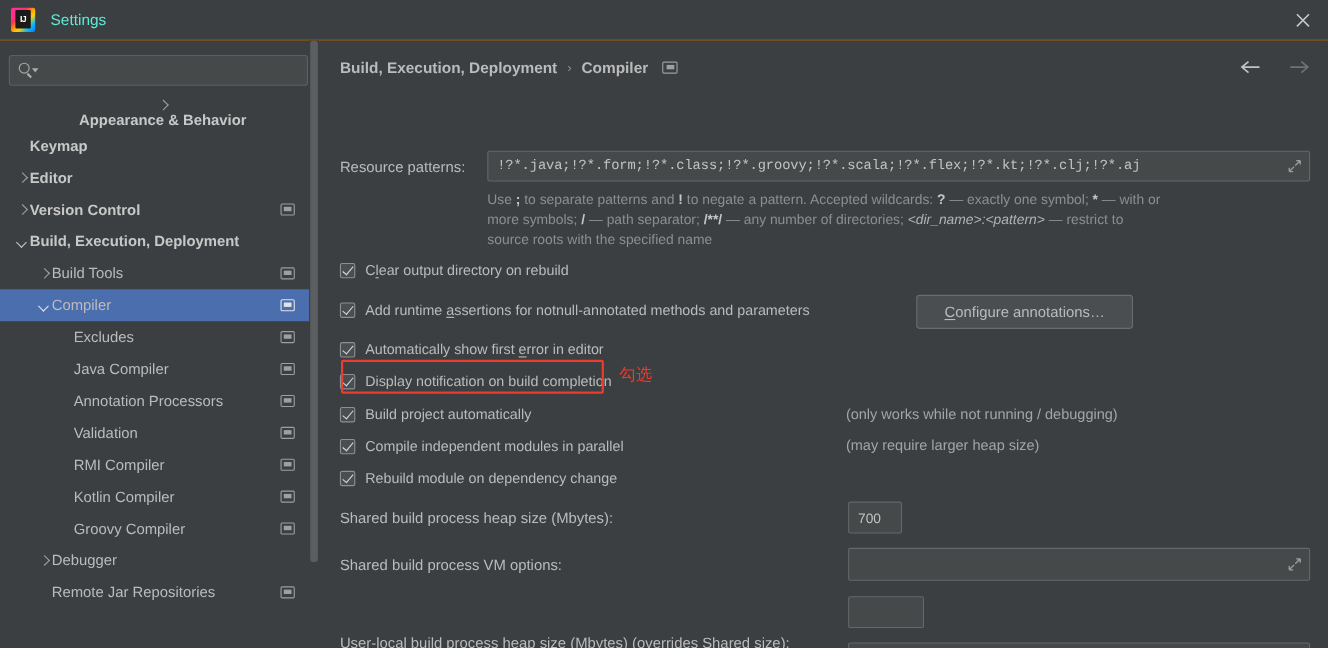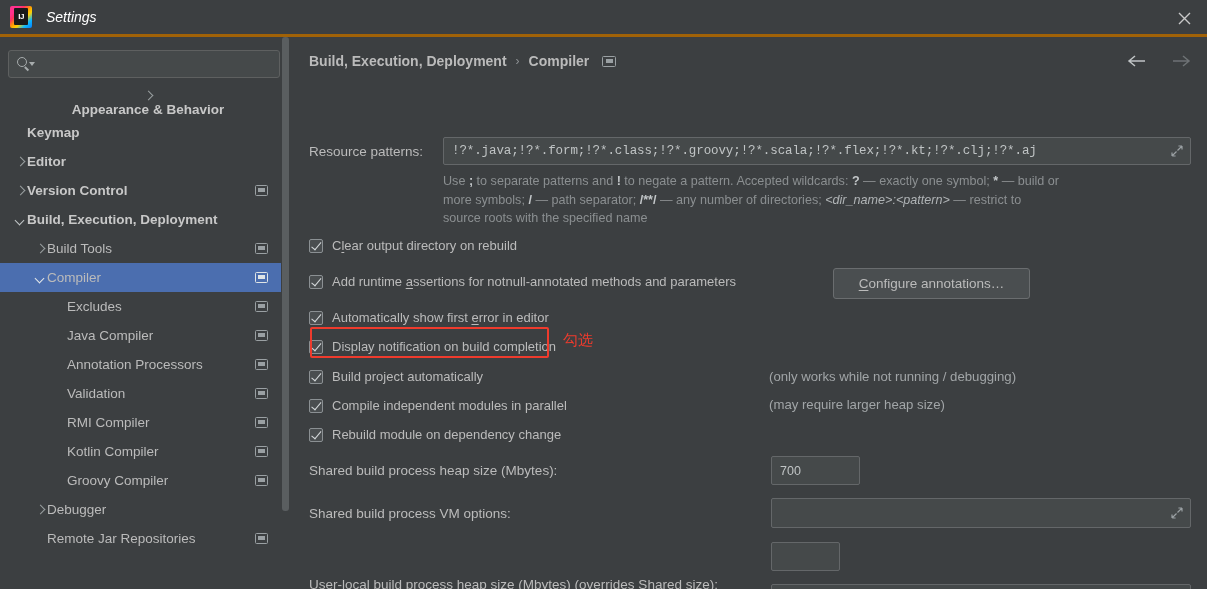--- a/index.html
+++ b/index.html
@@ -9,21 +9,21 @@
     overflow: hidden;
     background: #3c3f41;
     font-family: "Liberation Sans", sans-serif;
     -webkit-font-smoothing: antialiased;
   }
 
   
   .titlebar {
     position: absolute; left: 0; top: 0; width: 1207px; height: 37px;
     background: #3c3f41;
-    border-bottom: 3px solid #a16207;
+    border-bottom: 1px solid #a16207;
     display: flex; align-items: center;
   }
   .logo-wrap {
     width: 22px; height: 22px; margin-left: 10px; position: relative;
     flex: 0 0 auto;
   }
   .logo-outer {
     position: absolute; inset: 0;
     background:
       linear-gradient(135deg, #ff318c 0%, #ff318c 22%, #fe315d 34%, #ffa200 50%, #ffd000 62%, #0bb8ff 80%, #087cfa 100%);
@@ -31,21 +31,21 @@
   }
   .logo-inner {
     position: absolute; left: 4px; top: 2px; width: 14px; height: 17px;
     background: #1a1a1a; border-radius: 1px;
     color: #ffffff; font-size: 8px; font-weight: bold;
     display: flex; align-items: center; justify-content: center;
     letter-spacing: -0.5px;
     font-family: "Liberation Sans", sans-serif;
   }
   .win-title {
-    margin-left: 14px; color: #ffffff; font-size: 14px; font-style: italic;
+    margin-left: 14px; color: #5eead4; font-size: 14px;
   }
   .close-btn {
     position: absolute; right: 0; top: 0; width: 46px; height: 36px;
     display: flex; align-items: center; justify-content: center;
     color: #c8c8c8; font-size: 15px; cursor: pointer;
   }
 
   
   .sidebar {
     position: absolute; left: 0; top: 37px; width: 290px; height: 552px;
@@ -349,21 +349,21 @@
   <div class="text-field mono" style="left:152px; top:100px; width:748px; height:28px;">
     <span>!?*.java;!?*.form;!?*.class;!?*.groovy;!?*.scala;!?*.flex;!?*.kt;!?*.clj;!?*.aj</span>
     <span class="expand-ico">
       <svg width="12" height="12" viewBox="0 0 12 12">
           <path d="M11 1 L6.5 5.5 M11 1 L7.4 1 M11 1 L11 4.6 M1 11 L5.5 6.5 M1 11 L4.6 11 M1 11 L1 7.4" stroke="#9aa0a3" stroke-width="1.2" fill="none"></path>
         </svg>
     </span>
   </div>
 
   <div class="hint" style="left:152px; top:135px; width:755px;">
-    <span>Use </span><b>; </b><span>to separate patterns and </span><b>! </b><span>to negate a pattern. Accepted wildcards: </span><b>?</b><span> — exactly one symbol; </span><b>*</b><span> — build or</span><br>
+    <span>Use </span><b>; </b><span>to separate patterns and </span><b>! </b><span>to negate a pattern. Accepted wildcards: </span><b>?</b><span> — exactly one symbol; </span><b>*</b><span> — with or</span><br>
     <span>more symbols; </span><b>/</b><span> — path separator; </span><b>/**/</b><span> — any number of directories; </span><i>&lt;dir_name&gt;:&lt;pattern&gt;</i><span> — restrict to</span><br>
     <span>source roots with the specified name</span>
   </div>
 
   <div id="cbhost">
       <div class="cbrow" style="left: 18px; top: 201px;">
         <span class="cbox checked"></span>
         <span class="cb-label"><span>C</span><span class="mn">l</span><span>ear output directory on rebuild</span></span>
       </div>
       <div class="cbrow" style="left: 18px; top: 237px;">
@@ -393,21 +393,21 @@
     </div>
 
   <div class="btn" style="left:542px; top:231px; width:197px; height:31px;">
     <span><span class="mn">C</span><span>onfigure annotations…</span></span>
   </div>
 
   <div class="note" style="left:478px; top:332px;">(only works while not running / debugging)</div>
   <div class="note" style="left:478px; top:360px;">(may require larger heap size)</div>
 
   <div class="field-label" style="left:18px; top:426px;">Shared build process heap size (Mbytes):</div>
-  <div class="text-field" style="left:480px; top:419px; width:89px; height:29px;">
+  <div class="text-field" style="left:480px; top:419px; width:49px; height:29px;">
     <span>700</span>
   </div>
 
   <div class="field-label" style="left:18px; top:469px;">Shared build process VM options:</div>
   <div class="text-field" style="left:480px; top:461px; width:420px; height:30px;">
     <span></span>
     <span class="expand-ico">
       <svg width="12" height="12" viewBox="0 0 12 12">
           <path d="M11 1 L6.5 5.5 M11 1 L7.4 1 M11 1 L11 4.6 M1 11 L5.5 6.5 M1 11 L4.6 11 M1 11 L1 7.4" stroke="#9aa0a3" stroke-width="1.2" fill="none"></path>
         </svg>

